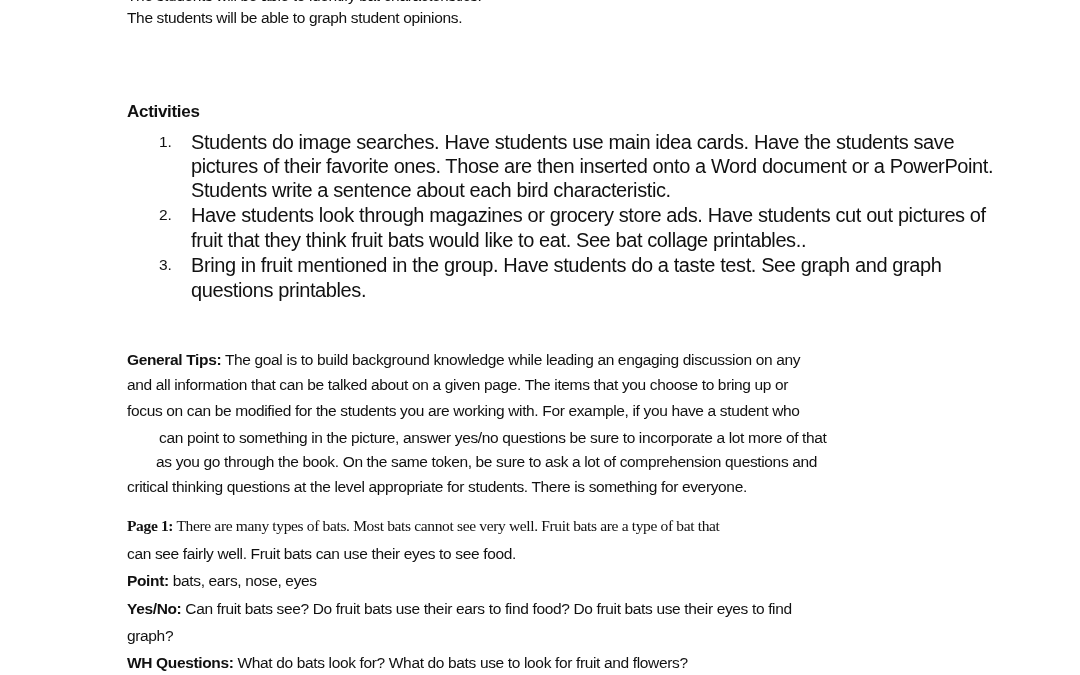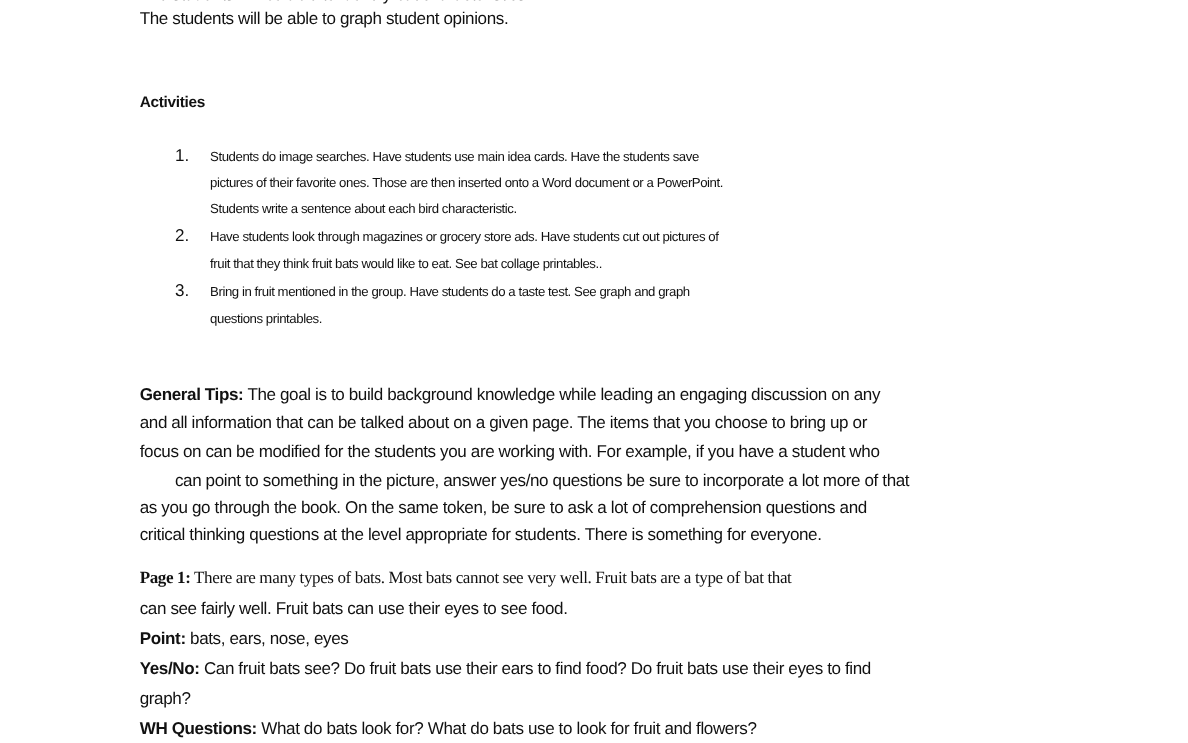--- a/index.html
+++ b/index.html
@@ -38,37 +38,37 @@
       top: -14px;
       white-space: nowrap;
       font-size: 15.5px;
       letter-spacing: -0.35px;
       line-height: 20px;
       color: #111;
     }
     .heading {
       position: absolute;
       left: 127px;
-      top: 80px;
-      font-size: 14px;
+      top: 100px;
+      font-size: 17px;
       font-weight: bold;
       letter-spacing: -0.3px;
       line-height: 24px;
     }
     .list-num {
       position: absolute;
       left: 159px;
       font-size: 15.5px;
       line-height: 20px;
     }
     .list-line {
       position: absolute;
       left: 191px;
       white-space: nowrap;
-      font-size: 12px;
+      font-size: 20px;
       letter-spacing: -0.4px;
       line-height: 20px;
     }
     b { font-weight: bold; }
   </style>
 </head>
 <body>
 
 <div class="page">
 
@@ -92,21 +92,21 @@
     <div class="list-num" style="top:255px;">3.</div>
     <div class="list-line" style="top:255px;">Bring in fruit mentioned in the group.  Have students do a taste test. See graph and graph</div>
     <div class="list-line" style="top:280px;">questions printables.</div>
   </div>
 
   <div>
     <div class="line" style="top:350px;"><b>General Tips:</b><span> The goal is to build background knowledge while leading an engaging discussion on any</span></div>
     <div class="line" style="top:375px;">and all information that can be talked about on a given page. The items that you choose to bring up or</div>
     <div class="line" style="top:401px;">focus on can be modified for the students you are working with. For example, if you have a student who</div>
     <div class="line" style="top:428px;margin-left:32px;">can point to something in the picture, answer yes/no questions be sure to incorporate a lot more of that</div>
-    <div class="line" style="top:452px;">as you go through the book. On the same token, be sure to ask a lot of comprehension questions and</div>
+    <div class="line" style="top:452px;margin-left:29px;">as you go through the book. On the same token, be sure to ask a lot of comprehension questions and</div>
     <div class="line" style="top:477px;">critical thinking questions at the level appropriate for students. There is something for everyone.</div>
   </div>
 
   <div>
     <div class="line" style="top:516px;font-family:Liberation Serif, serif;"><b>Page 1:</b><span> There are many types of bats. Most bats cannot see very well. Fruit bats are a type of bat that</span></div>
     <div class="line" style="top:544px;">can see fairly well.  Fruit bats can use their eyes to see food.</div>
 
     <div class="line" style="top:571px;"><b>Point:</b><span>  bats, ears, nose, eyes</span></div>
 
     <div class="line" style="top:599px;"><b>Yes/No:</b><span>  Can fruit bats see?  Do fruit bats use their ears to find food?  Do fruit bats use their eyes to find</span></div>

